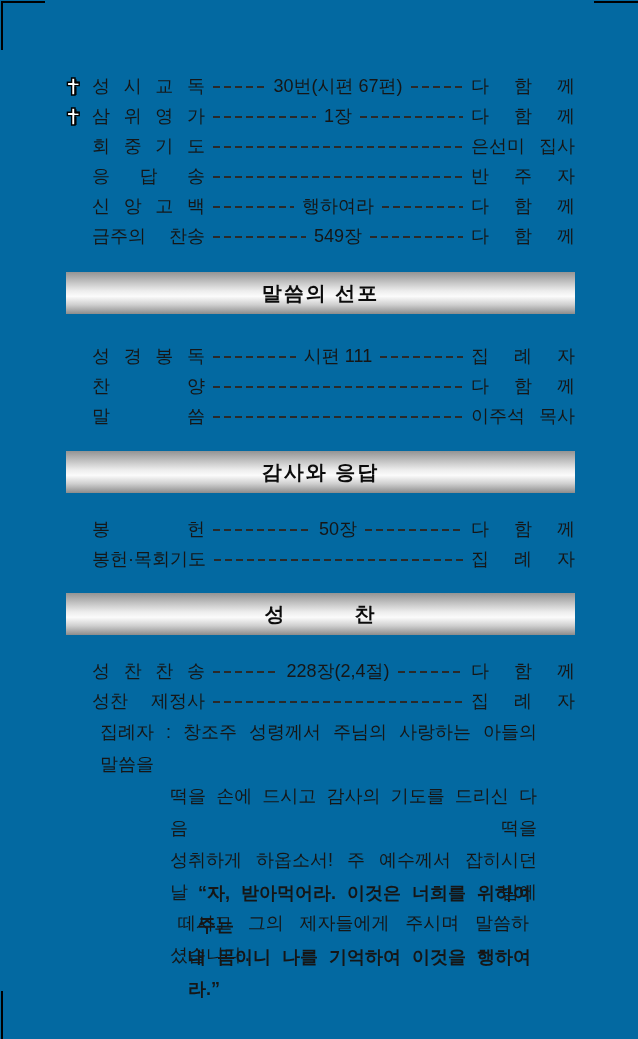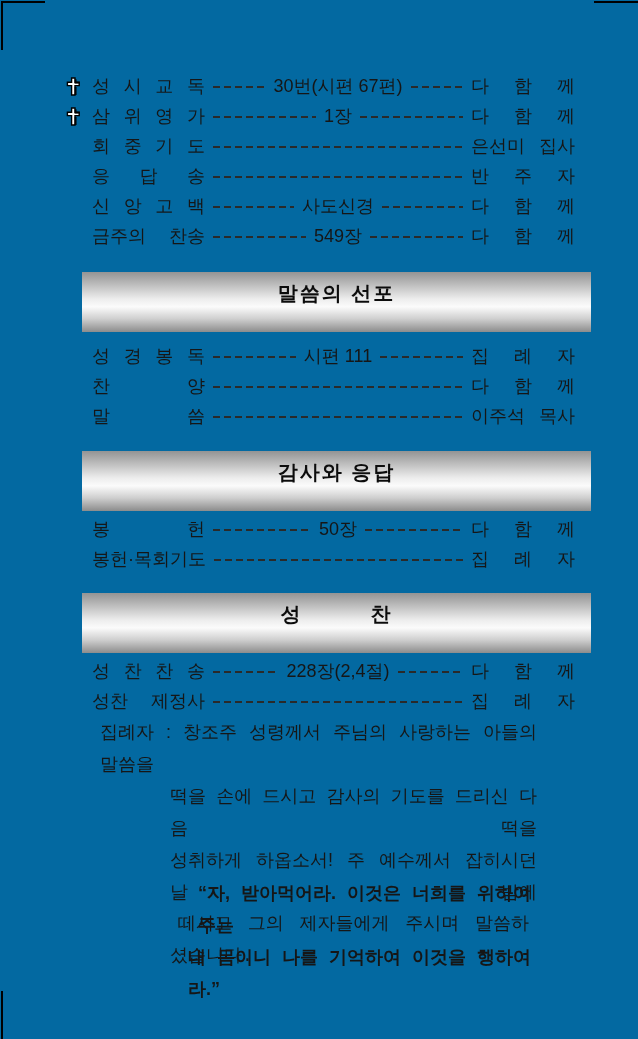--- a/index.html
+++ b/index.html
@@ -28,21 +28,21 @@
   .cross-slot{flex:none;width:26px;display:flex;align-items:center;}
   .cross-slot svg{display:block;}
   .item-name{flex:none;min-width:113px;text-align:justify;text-align-last:justify;}
   .dashes{flex:1 1 0;min-width:10px;height:2px;align-self:center;margin:2px 8px 0 8px;
           background:repeating-linear-gradient(to right,#2a2a2a 0,#2a2a2a 7px,transparent 7px,transparent 11px);}
   .item-center{flex:none;white-space:nowrap;}
   .item-leader{flex:none;min-width:104px;text-align:justify;text-align-last:justify;}
 
   
   .bar{
-    position:absolute;left:82px;width:509px;height:60px;
+    position:absolute;left:66px;width:509px;height:42px;
     background:linear-gradient(180deg,#949494 0%,#ababab 12%,#ededed 45%,#fbfbfb 58%,#cfcfcf 78%,#8c8c8c 100%);
     text-align:center;line-height:42px;font-weight:bold;font-size:20px;color:#0c0c0c;
   }
   .bar1{top:272px;}
   .bar2{top:451px;}
   .bar3{top:593px;}
   .bar-label{white-space:pre;letter-spacing:2px;}
 
   
   .prayer{position:absolute;left:100px;top:716px;width:437px;line-height:32px;word-spacing:5px;}
@@ -100,21 +100,21 @@
       <div class="order-row">
         <span class="cross-slot"></span>
         <span class="item-name">응 답 송</span>
         <span class="dashes"></span>
         <span class="item-leader">반 주 자</span>
       </div>
       <div class="order-row">
         <span class="cross-slot"></span>
         <span class="item-name">신 앙 고 백</span>
         <span class="dashes"></span>
-        <span class="item-center">사도신경</span>
+        <span class="item-center">행하여라</span>
         <span class="dashes"></span>
         <span class="item-leader">다 함 께</span>
       </div>
       <div class="order-row">
         <span class="cross-slot"></span>
         <span class="item-name">금주의 찬송</span>
         <span class="dashes"></span>
         <span class="item-center">549장</span>
         <span class="dashes"></span>
         <span class="item-leader">다 함 께</span>

